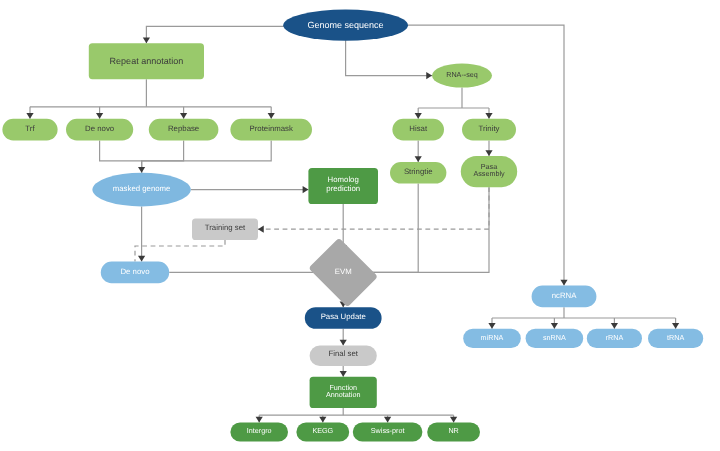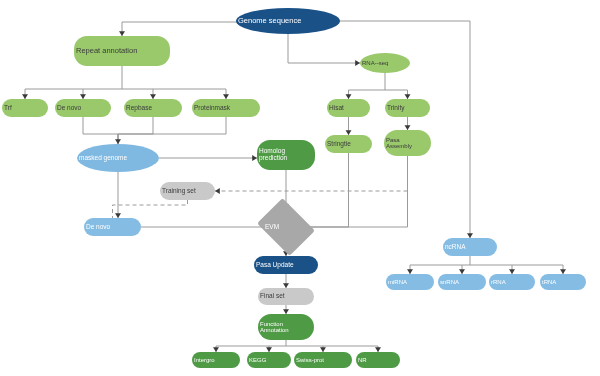--- a/index.html
+++ b/index.html
@@ -20,34 +20,34 @@
     left: 0;
     top: 0;
     width: 600px;
     height: 376px;
   }
   .node {
     position: absolute;
     display: flex;
     align-items: center;
     justify-content: center;
-    text-align: left;
+    text-align: center;
     color: #ffffff;
     line-height: 1.05;
     box-sizing: border-box;
     z-index: 5;
   }
   .node span {
     display: block;
     width: 100%;
     padding: 0 2px;
   }
   .shape-ellipse { border-radius: 50%; }
   .shape-round   { border-radius: 999px; }
-  .shape-rrect   { border-radius: 13px; }
+  .shape-rrect   { border-radius: 3px; }
   .shape-diamond { background: transparent !important; }
   .diamond-bg {
     position: absolute;
     left: 0; top: 0;
     width: 100%; height: 100%;
     transform: rotate(45deg);
     border-radius: 3px;
   }
   .diamond-label {
     position: relative;

